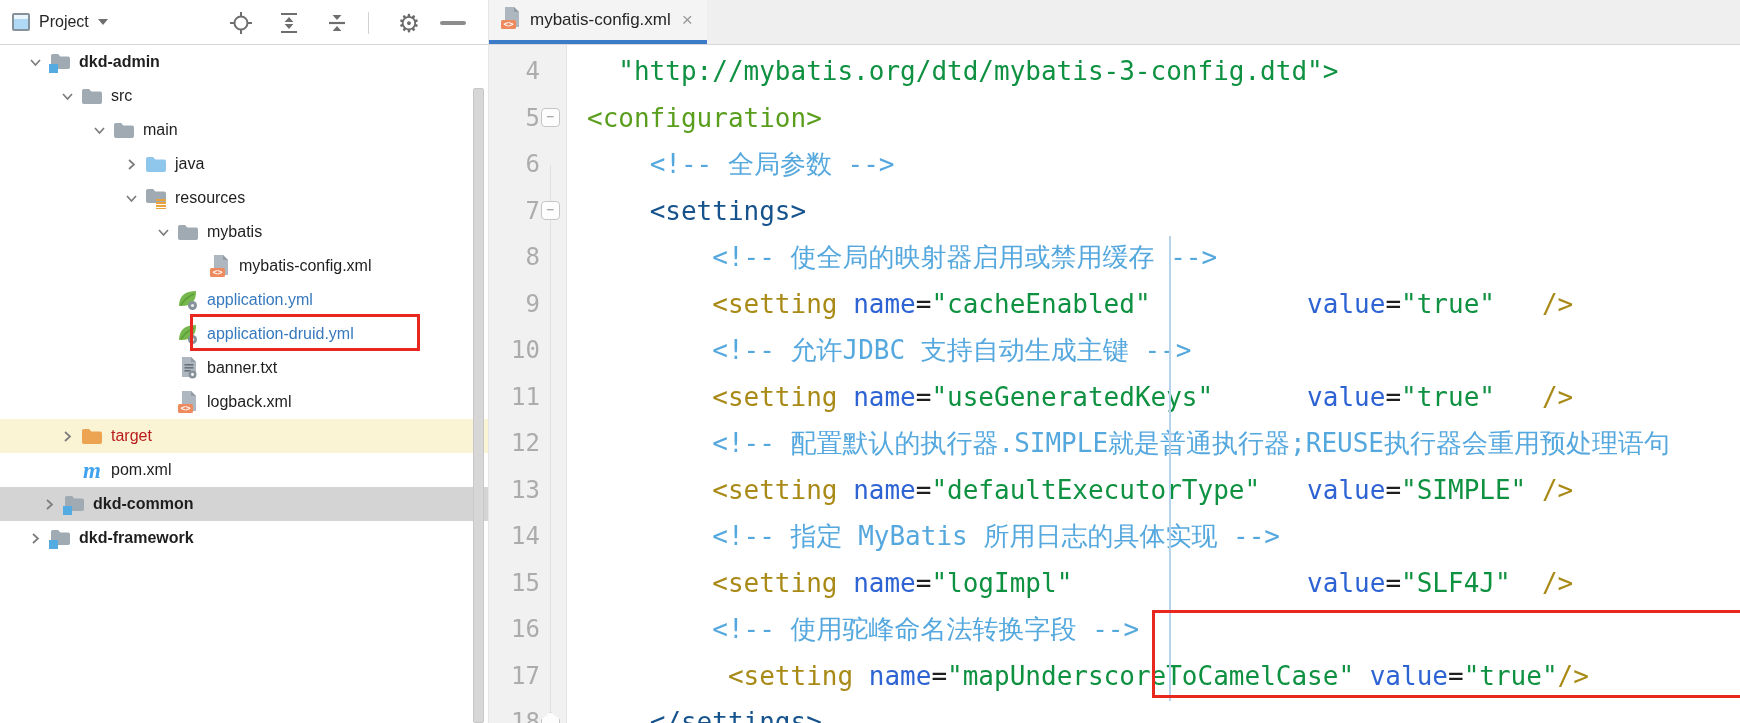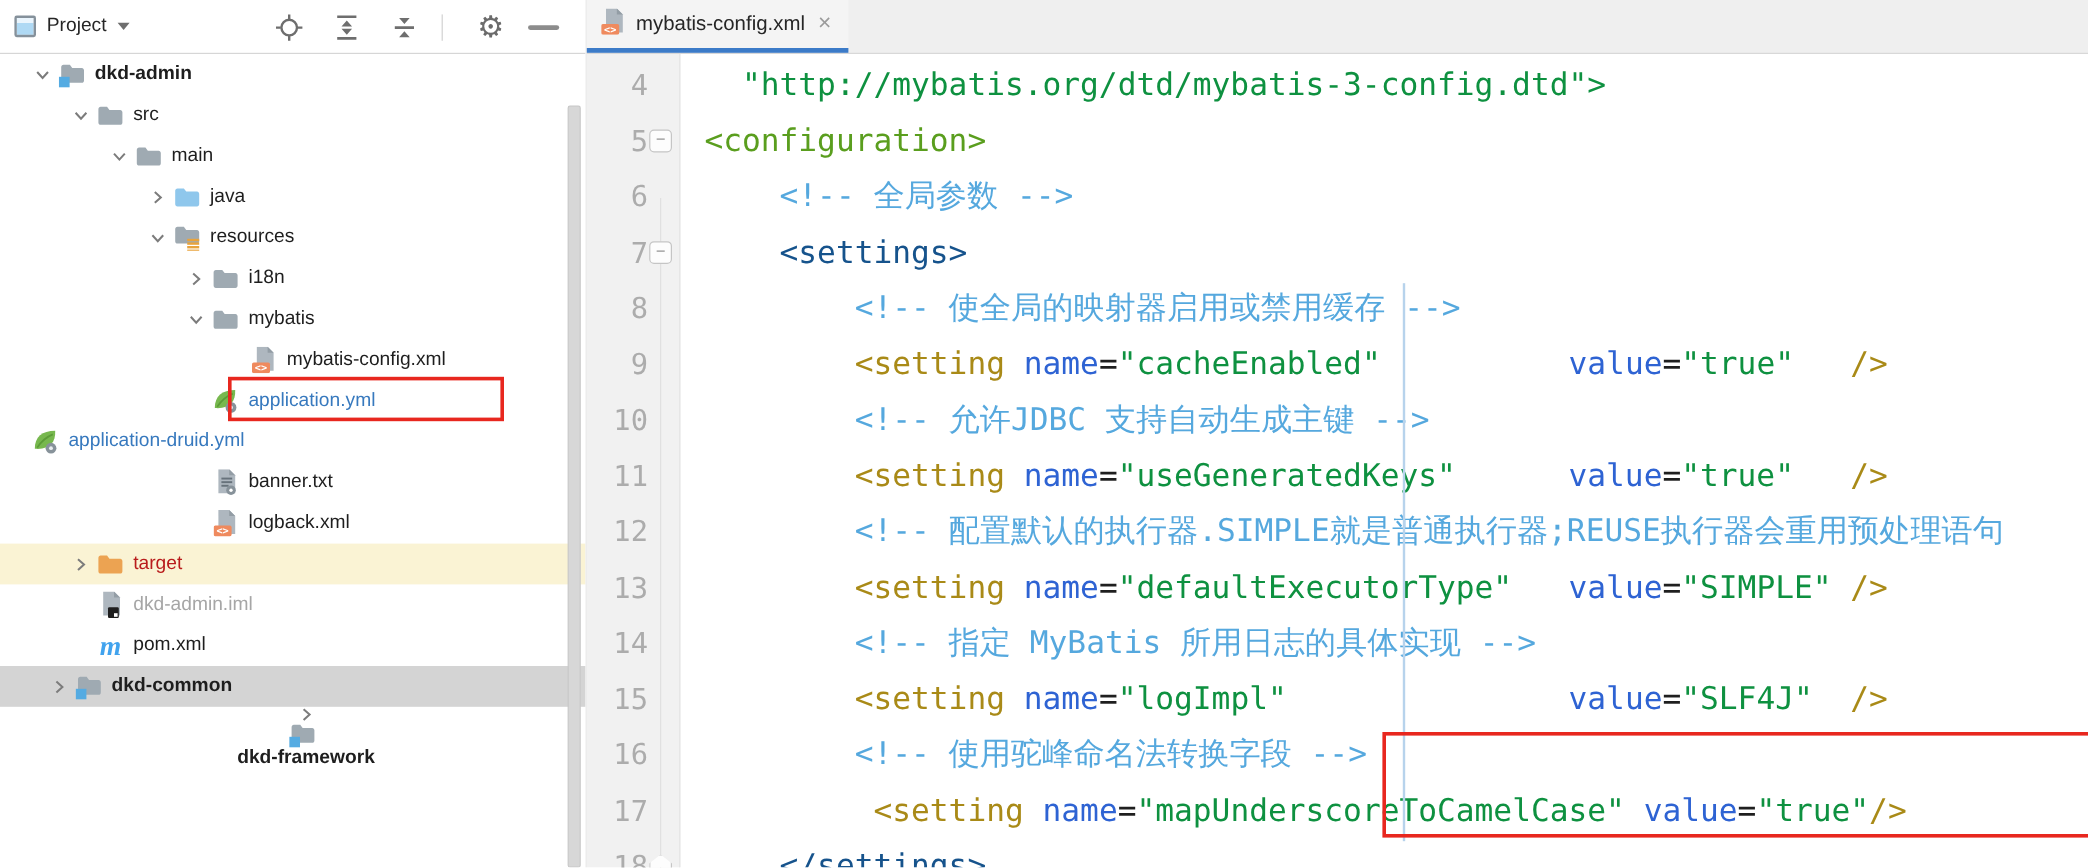--- a/index.html
+++ b/index.html
@@ -179,33 +179,20 @@
               <rect x="11" y="18" width="10" height="2"></rect>
               <rect x="11" y="21" width="10" height="1.6"></rect>
             </g>
           </svg>
         </span>
         <span>resources</span>
       </div>
       <div class="tree-row" style="padding-left: 150px;">
         <span class="chev">
           <svg width="13" height="13" viewBox="0 0 13 13">
-            <path d="M4 2l5 4.5L4 11" stroke="#7C7C7C" stroke-width="1.7" fill="none"></path>
-          </svg>
-        </span>
-        <span class="ticon">
-          <svg width="22" height="19" viewBox="0 0 22 19">
-            <path d="M1 4c0-1.2.8-2 1.9-2h5.3l2 2.6h9c1 0 1.8.8 1.8 2V15c0 1.2-.8 2-1.8 2H2.9C1.8 17 1 16.2 1 15z" fill="#9FAAB2"></path>
-          </svg>
-        </span>
-        <span>i18n</span>
-      </div>
-      <div class="tree-row" style="padding-left: 150px;">
-        <span class="chev">
-          <svg width="13" height="13" viewBox="0 0 13 13">
             <path d="M2 4l4.5 5L11 4" stroke="#7C7C7C" stroke-width="1.7" fill="none"></path>
           </svg>
         </span>
         <span class="ticon">
           <svg width="22" height="19" viewBox="0 0 22 19">
             <path d="M1 4c0-1.2.8-2 1.9-2h5.3l2 2.6h9c1 0 1.8.8 1.8 2V15c0 1.2-.8 2-1.8 2H2.9C1.8 17 1 16.2 1 15z" fill="#9FAAB2"></path>
           </svg>
         </span>
         <span>mybatis</span>
       </div>
@@ -226,21 +213,21 @@
         <span class="ticon">
           <svg width="22" height="22" viewBox="0 0 22 22">
             <path d="M2 17C2 7 8 2 19 2c.5 10-5 16-17 15z" fill="#77B84E"></path>
             <path d="M4 16C8 10 12 7 17 5" stroke="#5C9C38" stroke-width="1.4" fill="none"></path>
             <circle cx="15.5" cy="16.5" r="4.5" fill="#87929A"></circle>
             <circle cx="15.5" cy="16.5" r="1.6" fill="#E9EDEF"></circle>
           </svg>
         </span>
         <span class="lbl-blue">application.yml</span>
       </div>
-      <div class="tree-row" style="">
+      <div class="tree-row" style="padding-left: 150px;">
         <span class="chev"></span>
         <span class="ticon">
           <svg width="22" height="22" viewBox="0 0 22 22">
             <path d="M2 17C2 7 8 2 19 2c.5 10-5 16-17 15z" fill="#77B84E"></path>
             <path d="M4 16C8 10 12 7 17 5" stroke="#5C9C38" stroke-width="1.4" fill="none"></path>
             <circle cx="15.5" cy="16.5" r="4.5" fill="#87929A"></circle>
             <circle cx="15.5" cy="16.5" r="1.6" fill="#E9EDEF"></circle>
           </svg>
         </span>
         <span class="lbl-blue">application-druid.yml</span>
@@ -283,51 +270,39 @@
         <span class="ticon">
           <svg width="22" height="19" viewBox="0 0 22 19">
             <path d="M1 4c0-1.2.8-2 1.9-2h5.3l2 2.6h9c1 0 1.8.8 1.8 2V15c0 1.2-.8 2-1.8 2H2.9C1.8 17 1 16.2 1 15z" fill="#ECA352"></path>
           </svg>
         </span>
         <span class="lbl-olive">target</span>
       </div>
       <div class="tree-row" style="padding-left: 54px;">
         <span class="chev"></span>
         <span class="ticon">
-          <svg width="20" height="22" viewBox="0 0 20 22">
-            <path d="M4 0h9l5 5v15H4z" fill="#AEB7BF"></path>
-            <path d="M13 0l5 5h-5z" fill="#939DA5"></path>
-            <rect x="8" y="13" width="9" height="9" rx="1" fill="#1E1E1E"></rect>
-            <rect x="13" y="18" width="3" height="3" fill="#fff"></rect>
-          </svg>
-        </span>
-        <span class="lbl-gray">dkd-admin.iml</span>
-      </div>
-      <div class="tree-row" style="padding-left: 54px;">
-        <span class="chev"></span>
-        <span class="ticon">
           <span class="maven-m">m</span>
         </span>
         <span>pom.xml</span>
       </div>
       <div class="tree-row bold sel" style="padding-left: 36px;">
         <span class="chev">
           <svg width="13" height="13" viewBox="0 0 13 13">
             <path d="M4 2l5 4.5L4 11" stroke="#7C7C7C" stroke-width="1.7" fill="none"></path>
           </svg>
         </span>
         <span class="ticon">
           <svg width="22" height="21" viewBox="0 0 22 21">
             <path d="M2 4c0-1.2.8-2 1.9-2h5.3l2 2.6h8c1 0 1.8.8 1.8 2V15c0 1.2-.8 2-1.8 2H3.9C2.8 17 2 16.2 2 15z" fill="#9FAAB2"></path>
             <rect x="0" y="12" width="9" height="9" fill="#54ABE2"></rect>
           </svg>
         </span>
         <span>dkd-common</span>
       </div>
-      <div class="tree-row bold" style="padding-left: 22px; flex-direction: column;">
+      <div class="tree-row bold" style="padding-left: 22px;">
         <span class="chev">
           <svg width="13" height="13" viewBox="0 0 13 13">
             <path d="M4 2l5 4.5L4 11" stroke="#7C7C7C" stroke-width="1.7" fill="none"></path>
           </svg>
         </span>
         <span class="ticon">
           <svg width="22" height="21" viewBox="0 0 22 21">
             <path d="M2 4c0-1.2.8-2 1.9-2h5.3l2 2.6h8c1 0 1.8.8 1.8 2V15c0 1.2-.8 2-1.8 2H3.9C2.8 17 2 16.2 2 15z" fill="#9FAAB2"></path>
             <rect x="0" y="12" width="9" height="9" fill="#54ABE2"></rect>
           </svg>

